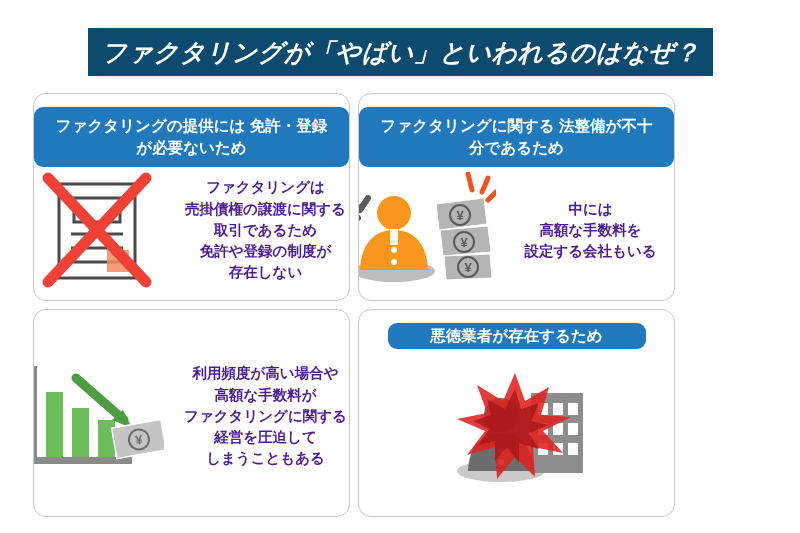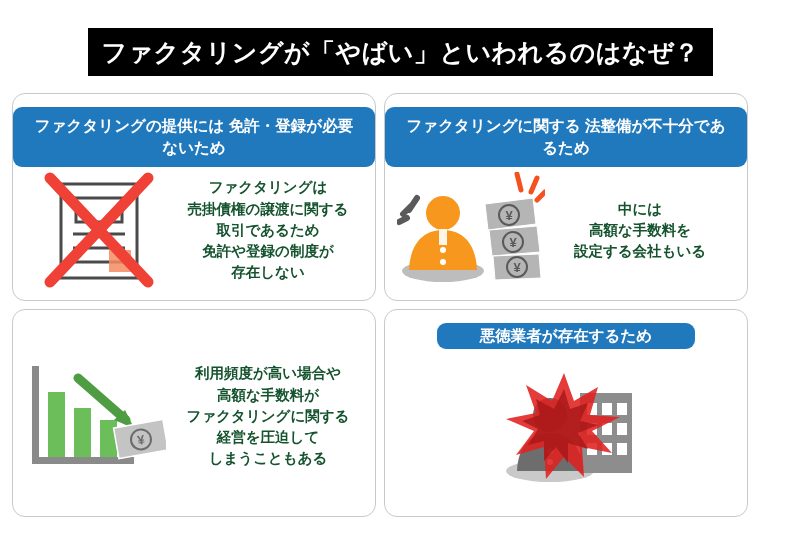--- a/index.html
+++ b/index.html
@@ -21,40 +21,41 @@
     box-sizing: border-box;
   }
 
   
   .title-banner {
     position: absolute;
     left: 88px;
     top: 28px;
     width: 625px;
     height: 48px;
-    background: #000000;
+    background: #0c4a6e;
     display: flex;
     align-items: center;
     justify-content: center;
+    font-style: italic;
   }
   .title-banner-text {
     color: #ffffff;
     font-size: 25px;
     font-weight: bold;
     letter-spacing: 0.5px;
     line-height: 1;
     white-space: nowrap;
   }
 
   
   .grid {
     position: absolute;
-    left: 12px;
+    left: 33px;
     top: 93px;
-    width: 736px;
+    width: 642px;
     height: 424px;
     display: grid;
     grid-template-columns: 1fr 1fr;
     grid-template-rows: 1fr 1fr;
     column-gap: 14px;
     row-gap: 14px;
     gap: 8px;
   }
 
   .card {
@@ -102,21 +103,21 @@
     width: 148px;
     height: 120px;
     display: flex;
     align-items: center;
     justify-content: center;
   }
 
   .card-text {
     flex: 0 0 auto;
     width: 190px;
-    color: #14532d;
+    color: #4c1d95;
     font-size: 14.5px;
     font-weight: bold;
     line-height: 1.47;
     text-align: center;
     white-space: pre-line;
   }
   .card-text.wide {
     width: 196px;
   }
 </style>

